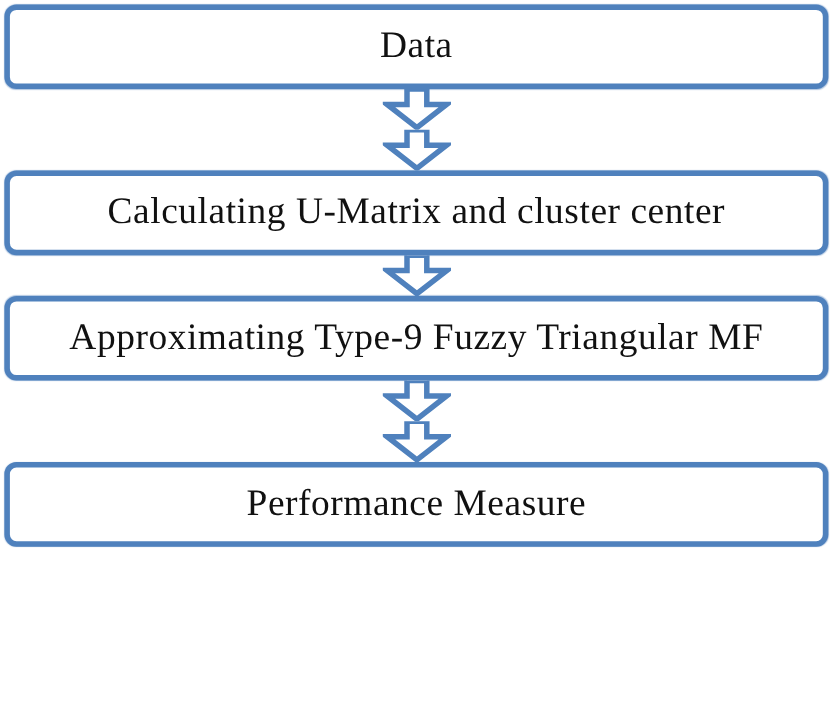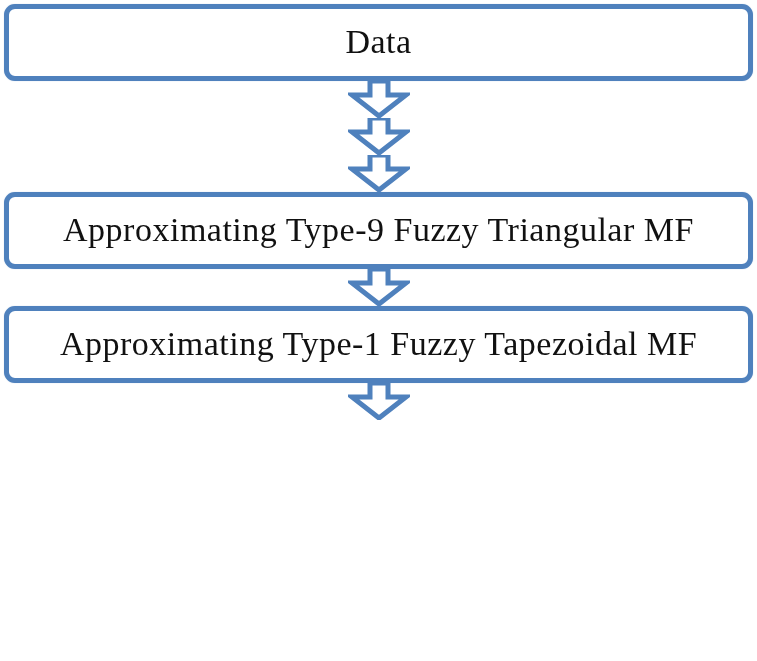--- a/index.html
+++ b/index.html
@@ -63,41 +63,44 @@
     </svg>
   </div>
 
 
   <div class="arrow-row">
     <svg width="62" height="37" viewBox="0 0 62 37">
       <path d="M22 0 L40 0 L40 14 L58 14 L31 35 L4 14 L22 14 Z" fill="#ffffff" stroke="#4F81BD" stroke-width="5" stroke-linejoin="miter"></path>
     </svg>
   </div>
 
+  <div class="flow-box">
+    <span class="label">Calculating U-Matrix and cluster center</span>
+  </div>
 
   <div class="arrow-row">
     <svg width="62" height="37" viewBox="0 0 62 37">
       <path d="M22 0 L40 0 L40 14 L58 14 L31 35 L4 14 L22 14 Z" fill="#ffffff" stroke="#4F81BD" stroke-width="5" stroke-linejoin="miter"></path>
     </svg>
   </div>
 
   <div class="flow-box">
     <span class="label">Approximating Type-9 Fuzzy Triangular MF</span>
   </div>
 
   <div class="arrow-row">
     <svg width="62" height="37" viewBox="0 0 62 37">
       <path d="M22 0 L40 0 L40 14 L58 14 L31 35 L4 14 L22 14 Z" fill="#ffffff" stroke="#4F81BD" stroke-width="5" stroke-linejoin="miter"></path>
     </svg>
   </div>
 
-  <div class="flow-box">
-    <span class="label">Approximating Type-1 Fuzzy Tapezoidal MF</span>
-  </div>
 
   <div class="arrow-row">
     <svg width="62" height="37" viewBox="0 0 62 37">
       <path d="M22 0 L40 0 L40 14 L58 14 L31 35 L4 14 L22 14 Z" fill="#ffffff" stroke="#4F81BD" stroke-width="5" stroke-linejoin="miter"></path>
     </svg>
   </div>
 
+  <div class="flow-box">
+    <span class="label">Performance Measure</span>
+  </div>
 
 </div>
 
 </body></html>

